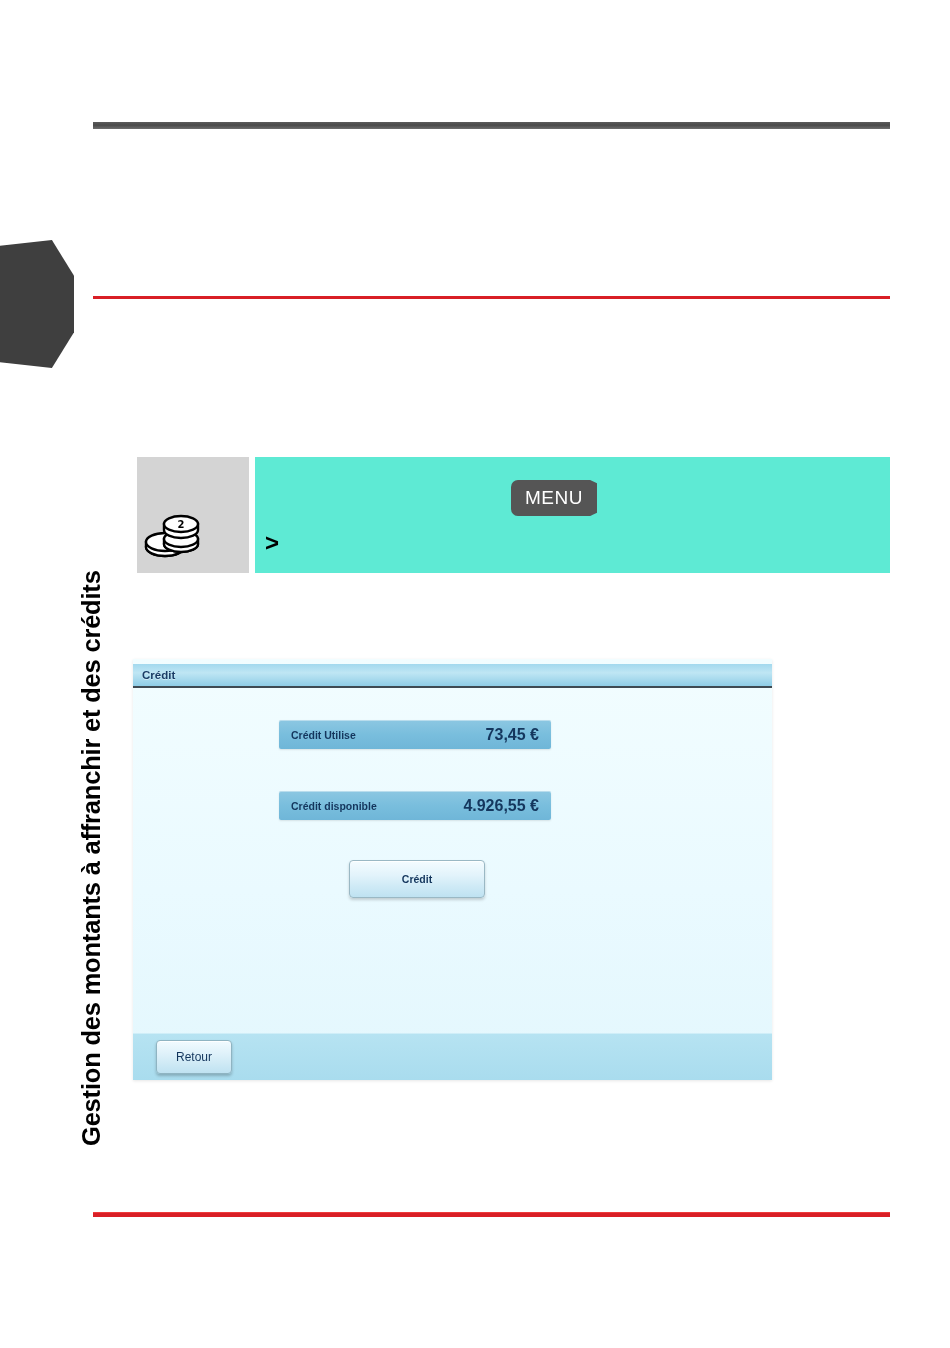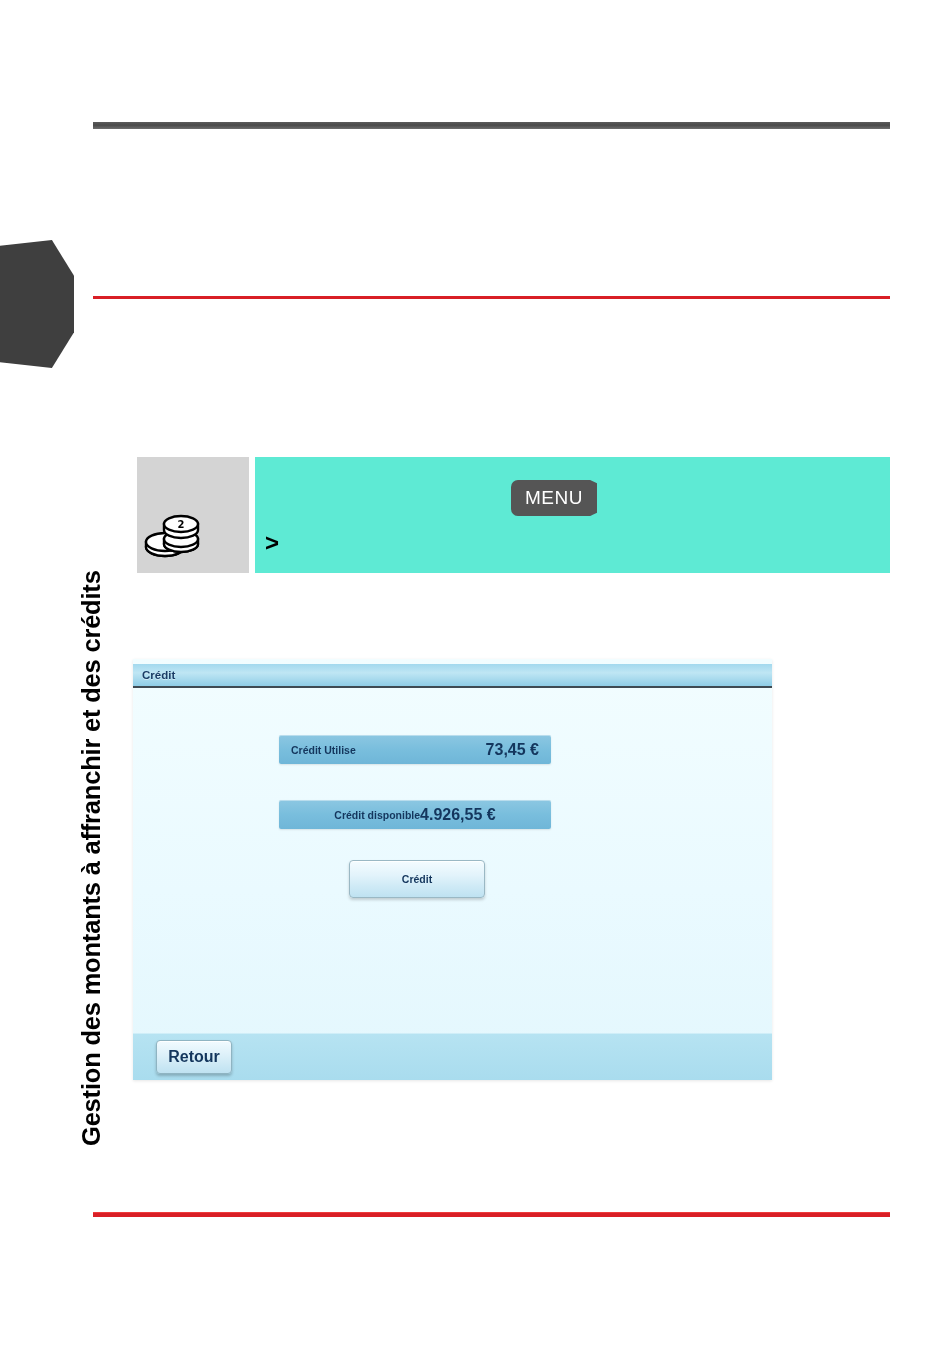--- a/index.html
+++ b/index.html
@@ -179,22 +179,22 @@
     left: 146px;
     background: linear-gradient(to bottom, #8cc7e2 0%, #79bedd 50%, #6fb6d8 100%);
     border-radius: 2px;
     box-shadow: inset 0 1px 0 rgba(255,255,255,0.4), 0 1px 2px rgba(0,0,0,0.10);
     display: flex;
     align-items: center;
     justify-content: space-between;
     padding: 0 12px;
     box-sizing: border-box;
   }
-  .info-row.r1 { top: 47px; gap: 44px; }
-  .info-row.r2 { top: 112px; justify-content: center; }
+  .info-row.r1 { top: 32px; gap: 44px; }
+  .info-row.r2 { top: 103px; }
   .info-label {
     font-size: 10.5px;
     font-weight: bold;
     color: #14365d;
   }
   .info-value {
     font-size: 16px;
     font-weight: bold;
     color: #14365d;
   }
@@ -234,22 +234,22 @@
     top: 6px;
     width: 76px;
     height: 34px;
     border-radius: 4px;
     border: 1px solid #8fb4c2;
     background: linear-gradient(to bottom, #f2fbff 0%, #dcf0f9 45%, #bfe2f1 100%);
     box-shadow: 0 2px 3px rgba(0,0,0,0.22), inset 0 1px 0 rgba(255,255,255,0.9);
     display: flex;
     align-items: center;
     justify-content: center;
-    font-size: 16px;
-    font-weight: bold;
+    font-size: 12px;
+    font-weight: normal;
     color: #14365d;
     box-sizing: border-box;
   }
 </style>
 </head>
 <body>
 
 <div class="page">
 
   <div class="top-rule"></div>

